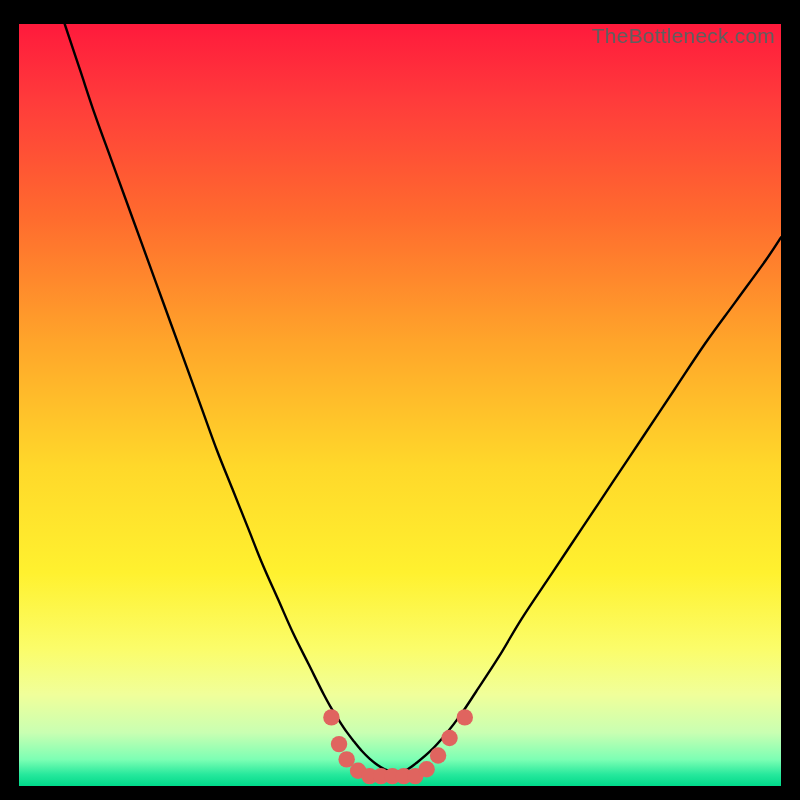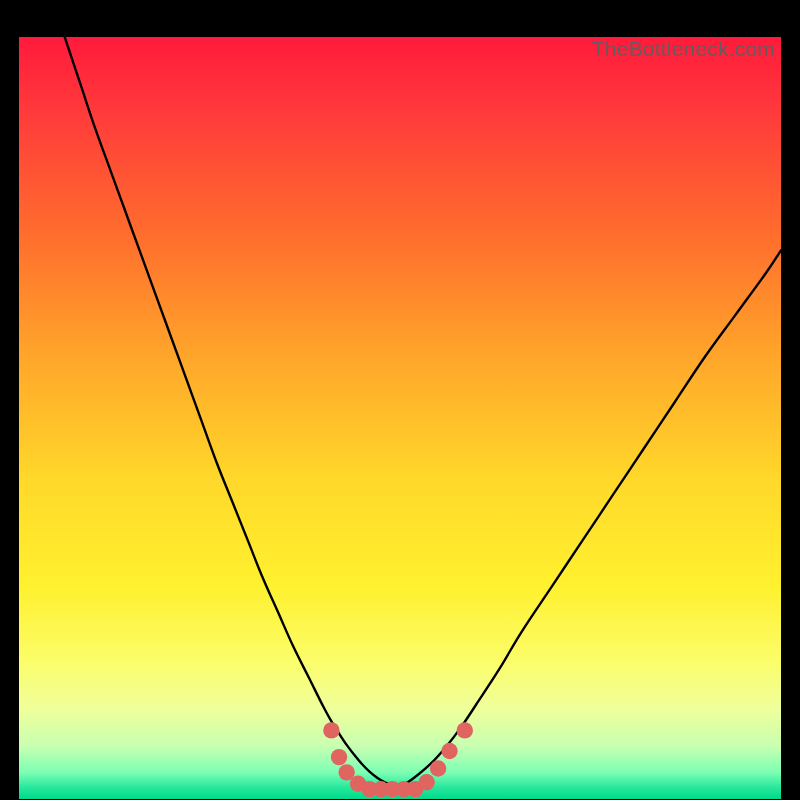--- a/index.html
+++ b/index.html
@@ -7,21 +7,21 @@
     padding: 0;
     width: 800px;
     height: 800px;
     background: #000;
     overflow: hidden;
     font-family: Arial, Helvetica, sans-serif;
   }
   .frame {
     position: absolute;
     left: 19px;
-    top: 37px;
+    top: 24px;
     width: 762px;
     height: 762px;
     background: #eab308;
     text-decoration: underline;
   }
   .plot {
     position: absolute;
     left: 0;
     top: 0;
     width: 762px;

